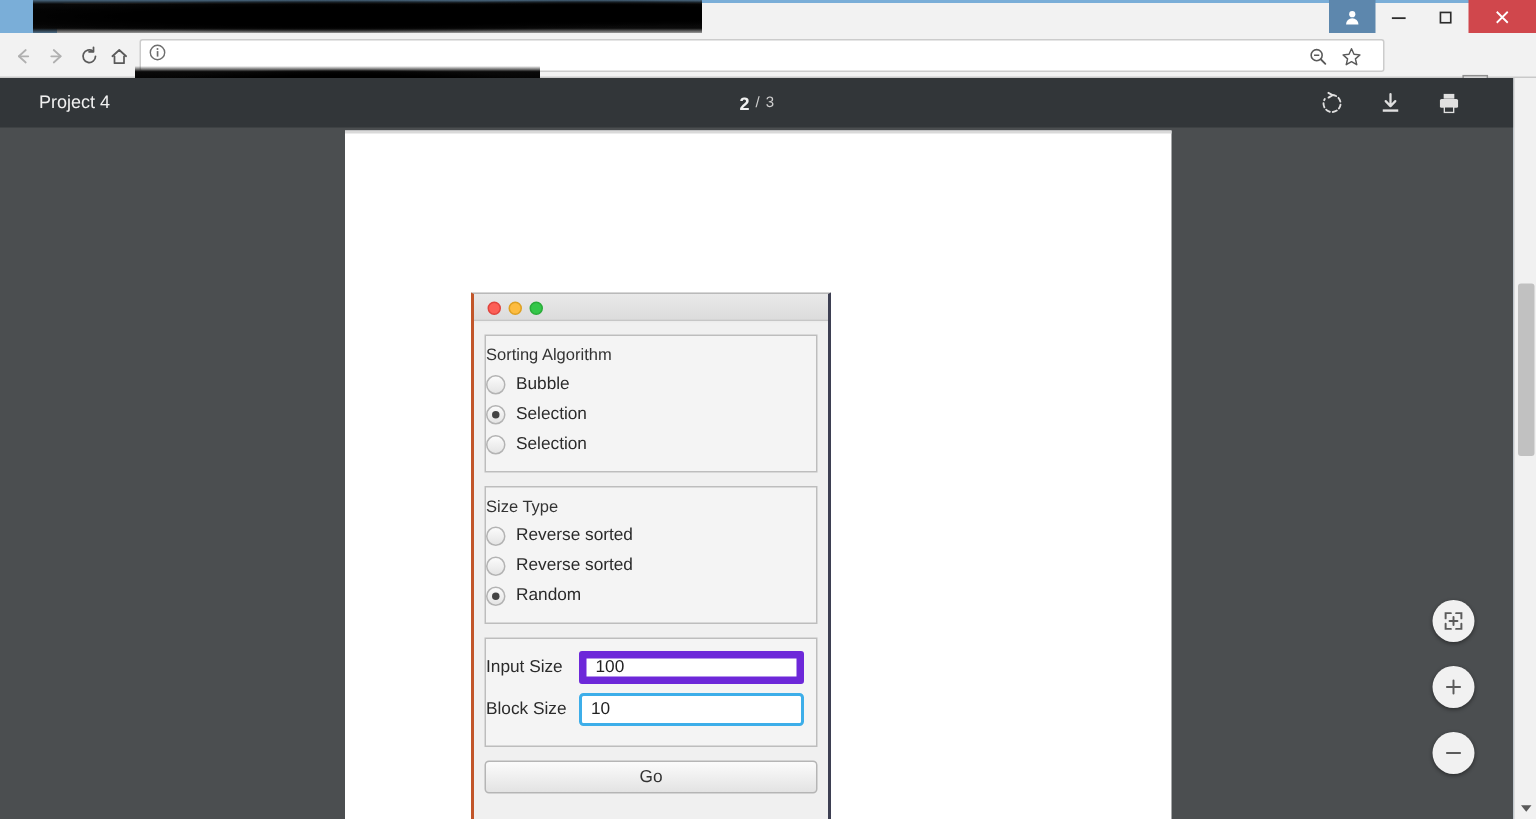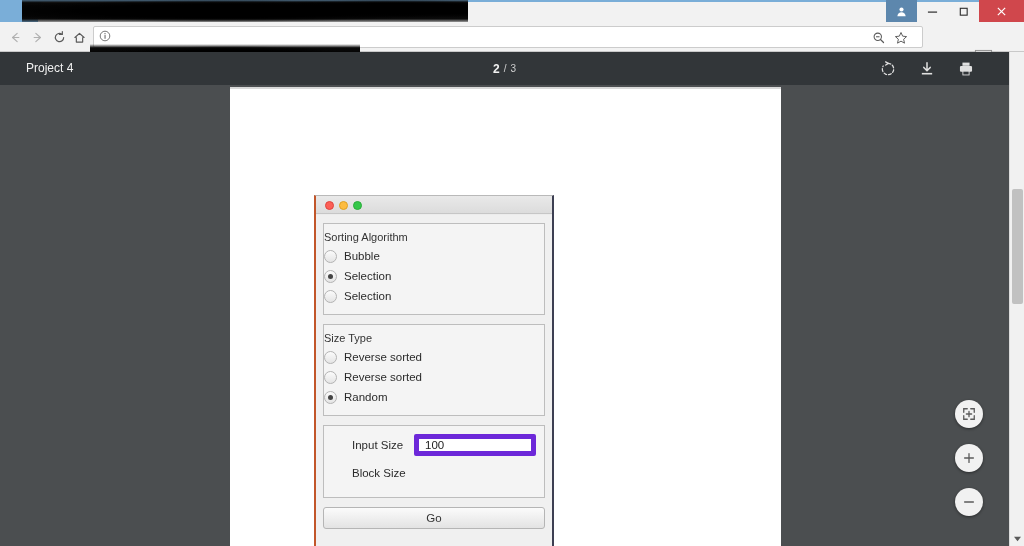--- a/index.html
+++ b/index.html
@@ -220,21 +220,21 @@
   }
   .radio-dot.checked::after {
     content: ""; position: absolute;
     left: 3px; top: 3px; width: 5px; height: 5px;
     border-radius: 50%; background: #444;
   }
   .radio-label { font-size: 11.5px; color: #2b2b2b; }
 
   .field-row {
     display: flex; align-items: center;
-    height: 24px; margin-bottom: 4px; margin-left: 28px;
+    height: 24px; margin-bottom: 4px;
   }
   .field-label {
     font-size: 11.5px; color: #2b2b2b;
     width: 62px; flex: none;
   }
   .field-input {
     flex: 1; height: 22px;
     background: #fff;
     border: 5px solid #6d28d9; border-radius: 2px;
     font-size: 11.5px; color: #222;
@@ -475,20 +475,21 @@
             </div>
           </div>
 
           <div class="groupbox">
             <div class="field-row">
               <span class="field-label">Input Size</span>
               <span class="field-input">100</span>
             </div>
             <div class="field-row">
               <span class="field-label">Block Size</span>
+              <span class="field-input focused">10</span>
             </div>
           </div>
 
           <div id="go-button">Go</div>
         </div>
       </div>
 
     </div>
   </div>
 

